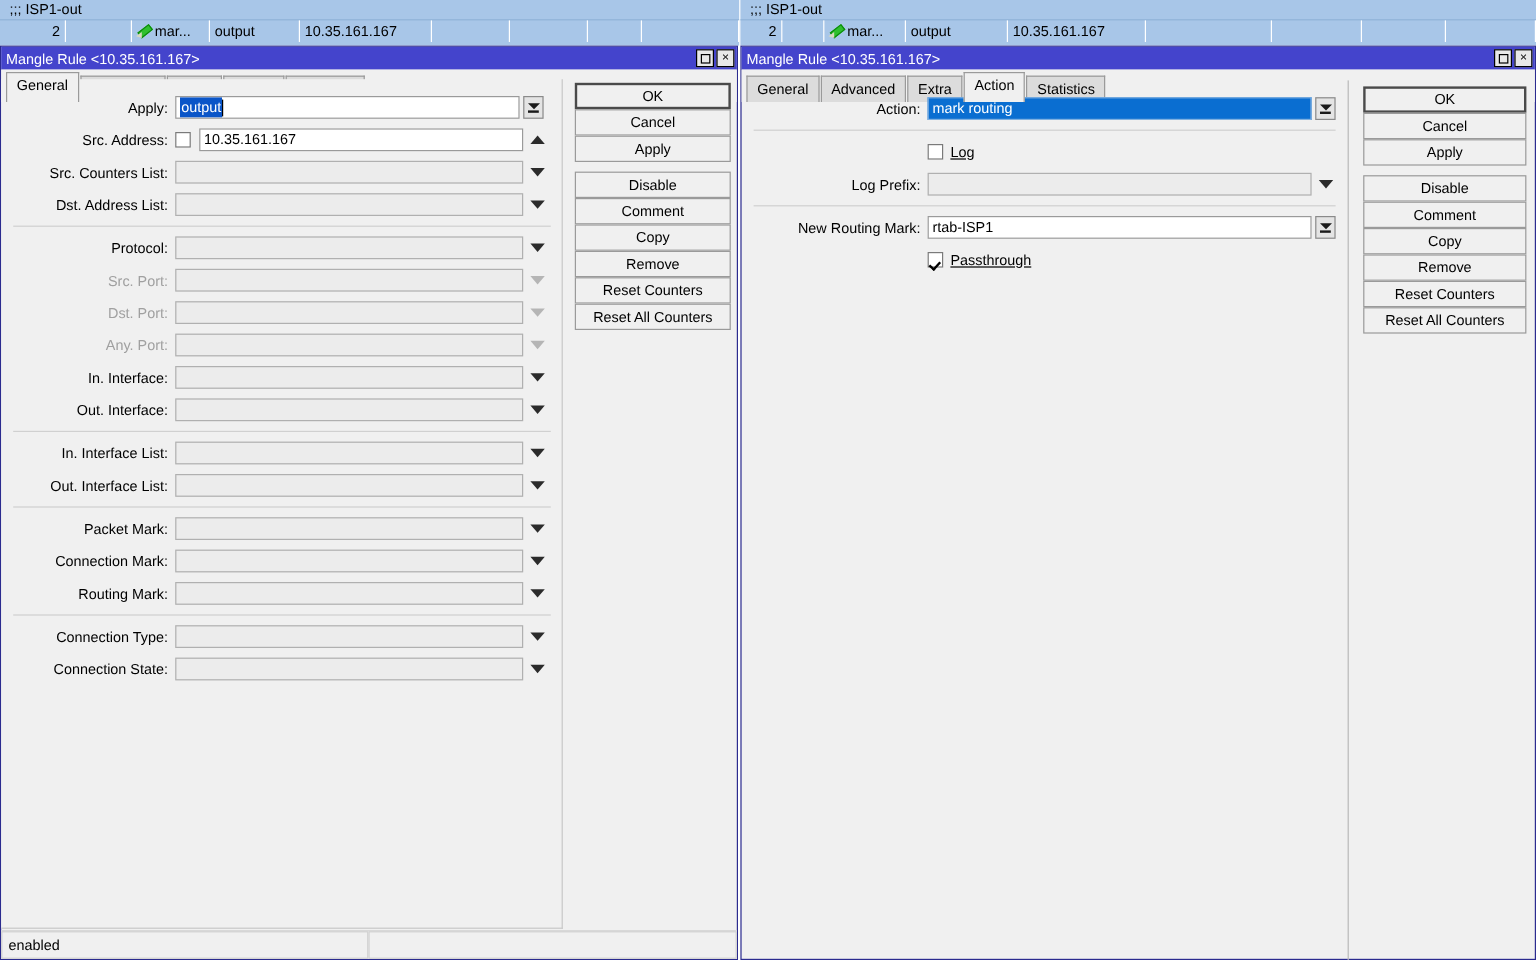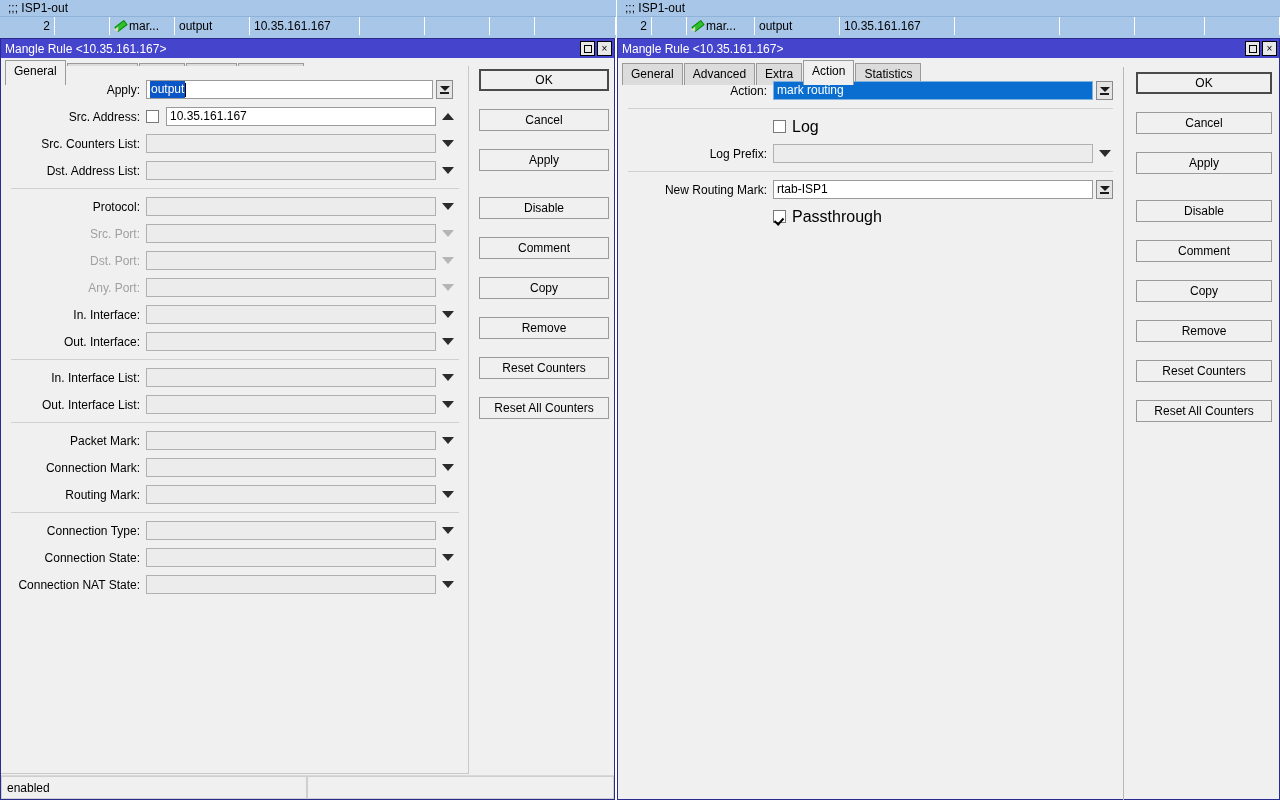--- a/index.html
+++ b/index.html
@@ -175,31 +175,31 @@
     position: relative;
   }
   .chk.on::after {
     content: "";
     position: absolute; left: 2px; top: 5px;
     width: 4px; height: 7px;
     border: solid #000;
     border-width: 0 2px 2px 0;
     transform: rotate(42deg);
   }
-  .chk-label { font-size: 16px; margin-left: 6px; }
+  .chk-label { font-size: 12px; margin-left: 6px; text-decoration: underline; }
   .sep {
     height: 1px; background: #d0d0d0;
     margin: 4px 10px 4px 10px;
   }
 
   
   .btncol {
     position: absolute;
     display: flex; flex-direction: column;
-    gap: 18px;
+    gap: 0;
   }
   .btn {
     height: 22px;
     background: #f0f0f0;
     border: 1px solid #9a9a9a;
     font-size: 12px;
     display: flex; align-items: center; justify-content: center;
     color: #000;
     white-space: nowrap;
   }
@@ -402,25 +402,20 @@
         <div class="fld" style="width:290px;"></div>
         <div class="arrow-dn"></div>
       </div>
 
       <div class="row">
         <div class="lbl" style="width:145px;">Connection State:</div>
         <div class="fld" style="width:290px;"></div>
         <div class="arrow-dn"></div>
       </div>
 
-      <div class="row">
-        <div class="lbl" style="width:145px;">Connection NAT State:</div>
-        <div class="fld" style="width:290px;"></div>
-        <div class="arrow-dn"></div>
-      </div>
     </div>
 
     <div class="btncol" style="left:478px; top:30px; width:130px;">
       <div class="btn default">OK</div>
       <div class="btn">Cancel</div>
       <div class="btn">Apply</div>
       <div class="btn gap">Disable</div>
       <div class="btn">Comment</div>
       <div class="btn">Copy</div>
       <div class="btn">Remove</div>

